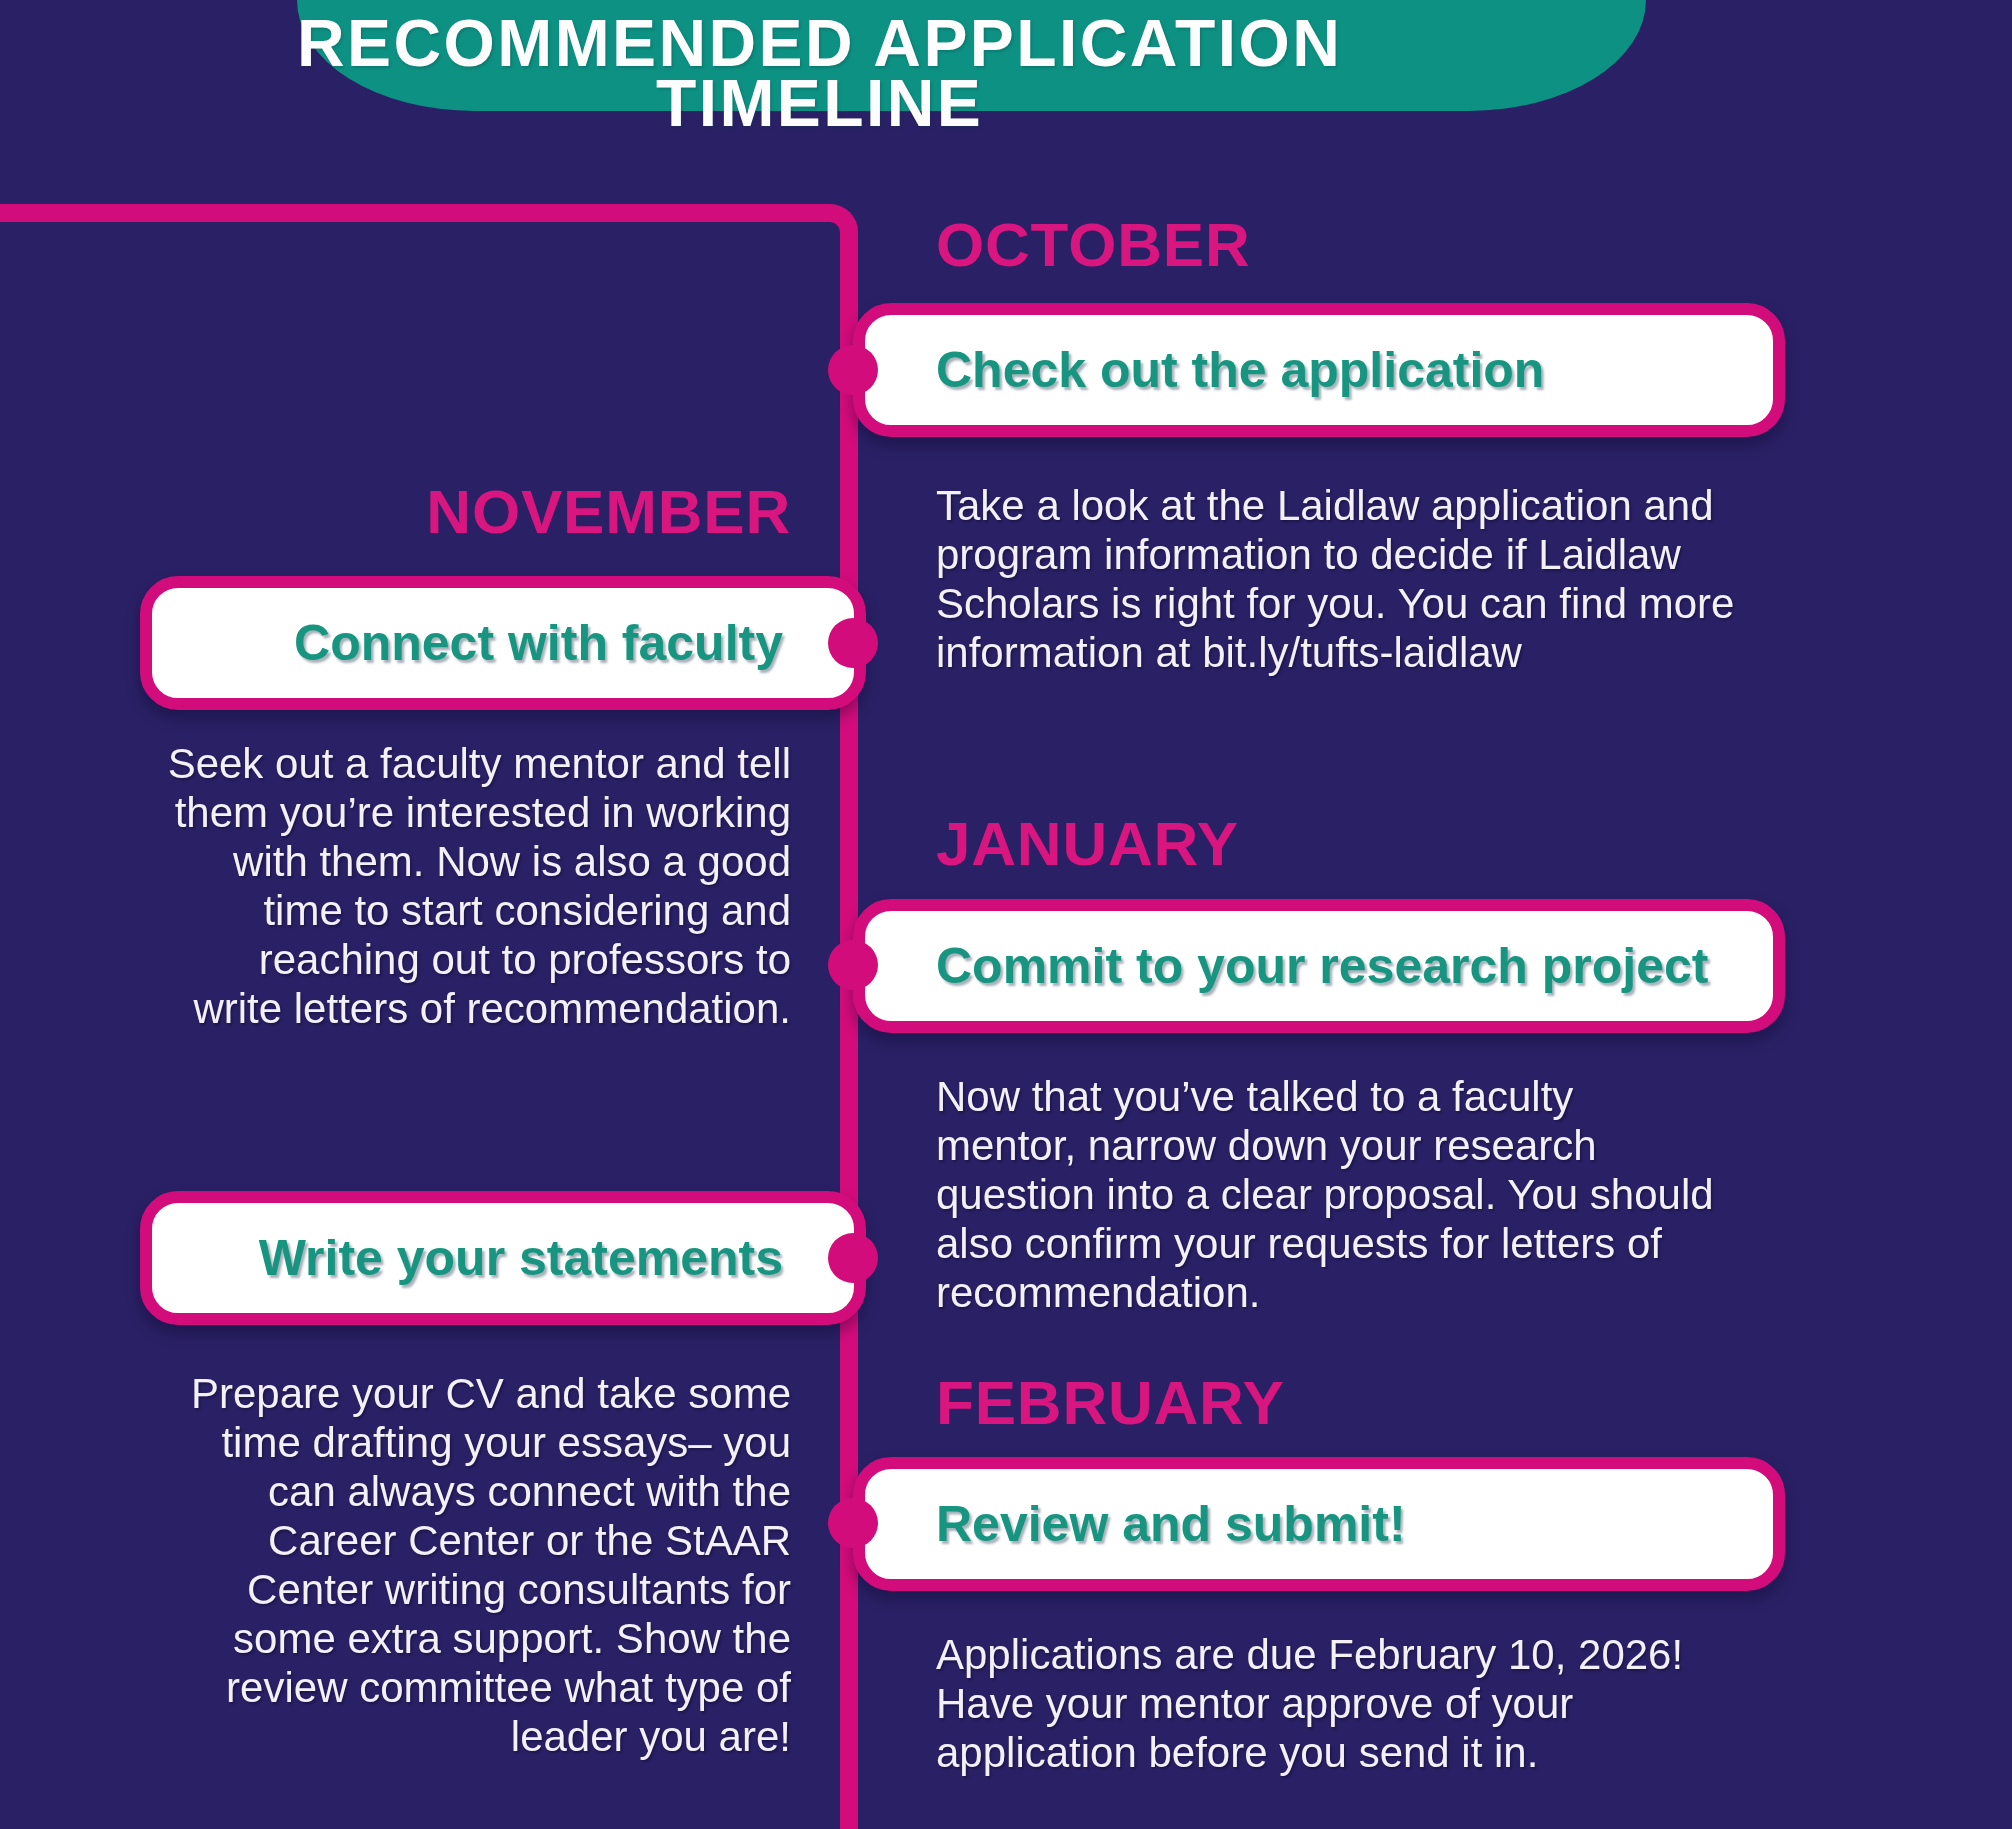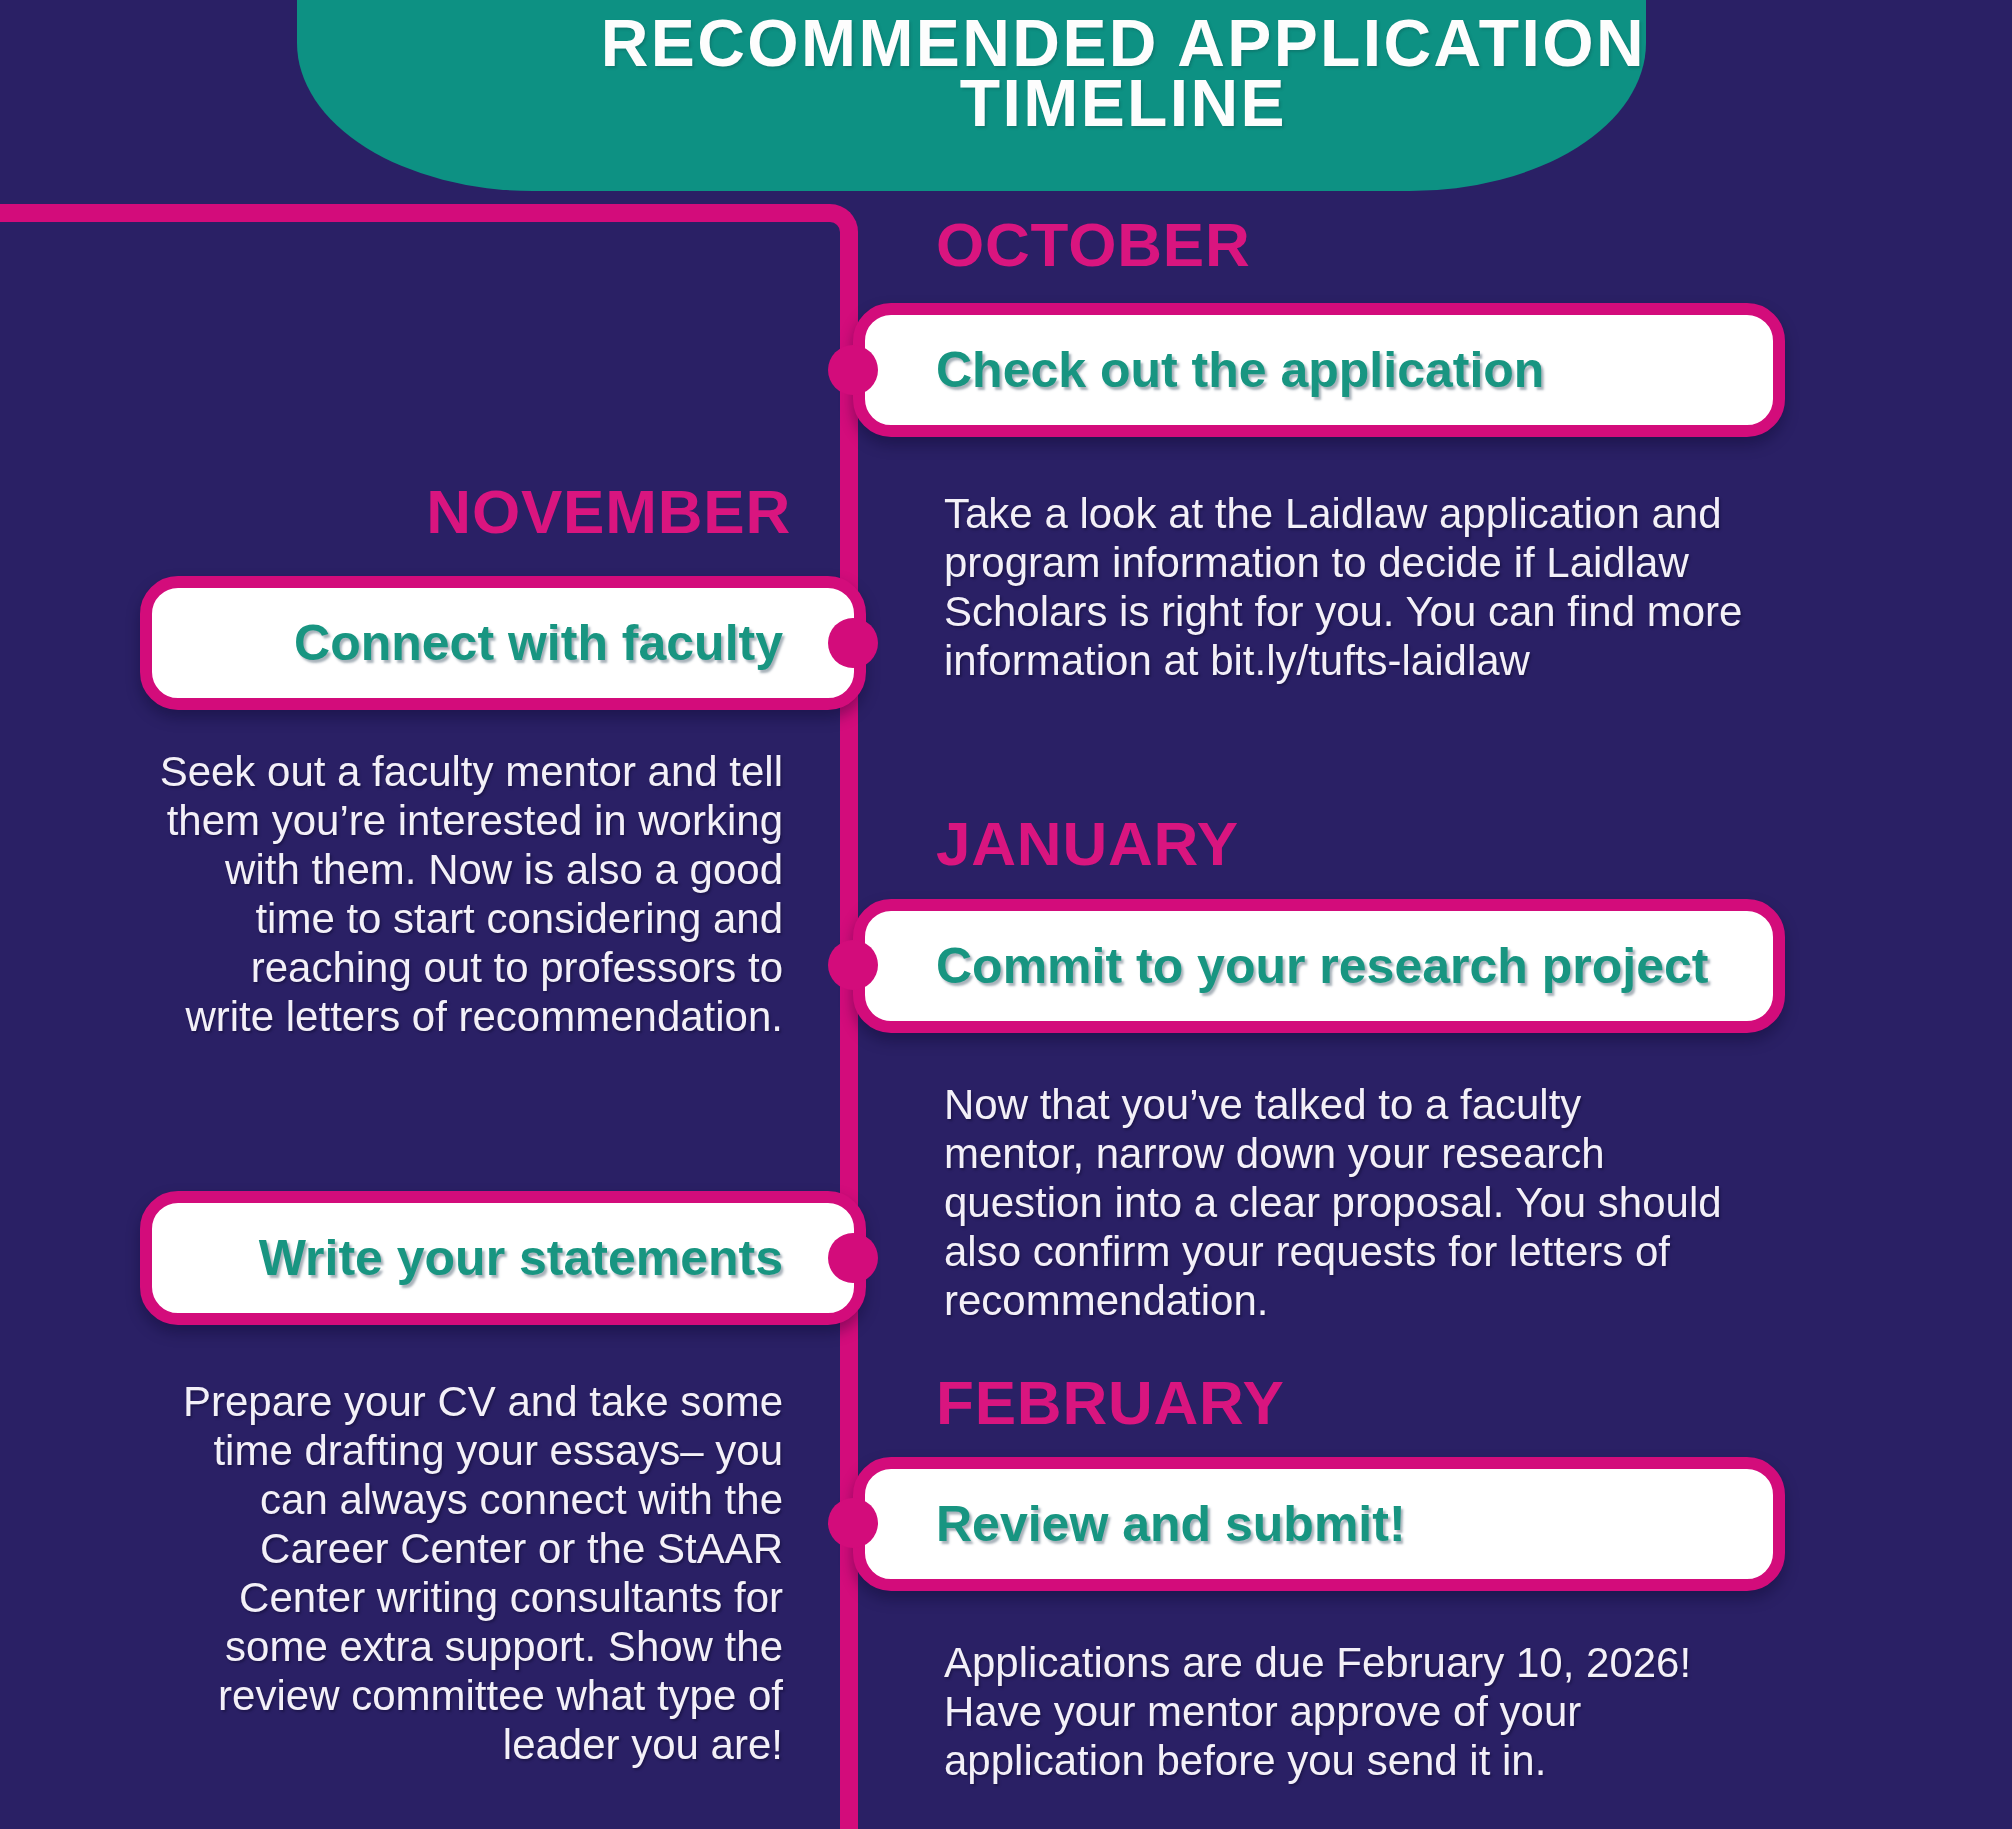--- a/index.html
+++ b/index.html
@@ -14,24 +14,24 @@
   html,body{
     margin:0;padding:0;background:var(--bg);
   }
   .canvas{
     position:relative;width:2013px;height:1829px;
     background:var(--bg);overflow:hidden;
     font-family:"Liberation Sans",sans-serif;
   }
   
   .banner{
-    position:absolute;left:297px;top:0;width:1349px;height:191px;
+    position:absolute;left:297px;top:0;width:1349px;height:111px;
     background:var(--teal);
     border-radius:0 0 236px 236px / 0 0 148px 148px;
-    display:flex;align-items:flex-start;justify-content:flex-end;
+    display:flex;align-items:flex-start;justify-content:flex-start;
   }
   .banner-title{
     margin:0;padding-top:12.6px;
     color:#fdfdfd;font-size:66px;font-weight:bold;line-height:60px;
     letter-spacing:2.4px;text-align:center;white-space:pre-line;
     text-shadow:1.6px 2.4px 2.4px rgba(10,60,60,.25);
   }
   
   .timeline{
     position:absolute;left:0;top:204px;width:858px;height:1625px;
@@ -69,21 +69,21 @@
     text-shadow:2.4px 3.1px 2.4px rgba(35,60,80,.40);
   }
   
   .dot{
     position:absolute;left:828px;width:50px;height:50px;
     background:var(--pink);border-radius:50%;
     z-index:4;
   }
   
   .month-body{
-    position:absolute;margin:8px;
+    position:absolute;margin:0;
     color:var(--text-white);font-size:42px;line-height:49px;
     white-space:pre-line;
     text-shadow:1.6px 2.4px 2.4px rgba(5,0,30,.35);
     z-index:2;
   }
   .month-body.right-col{left:936px;width:1022px;text-align:left;}
   .month-body.left-col{right:1222px;width:739px;text-align:right;}
 </style>
 </head>
 <body>

